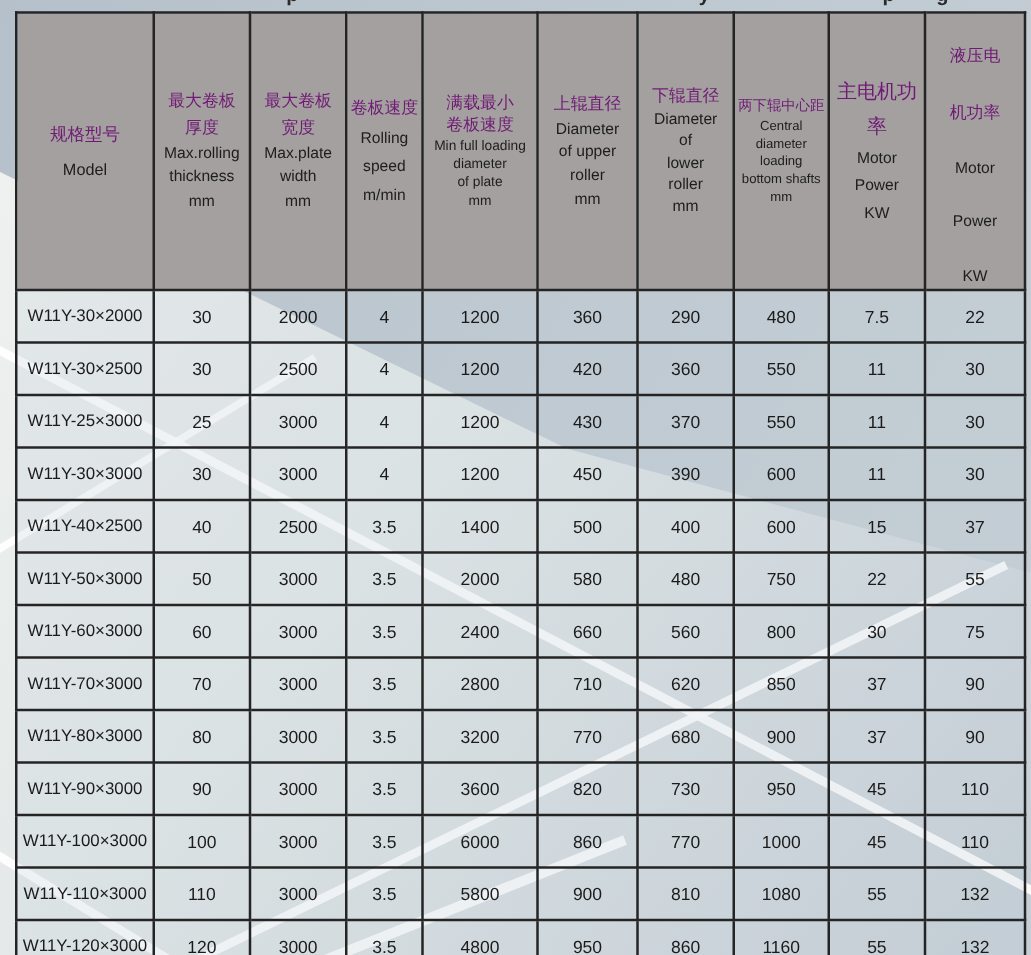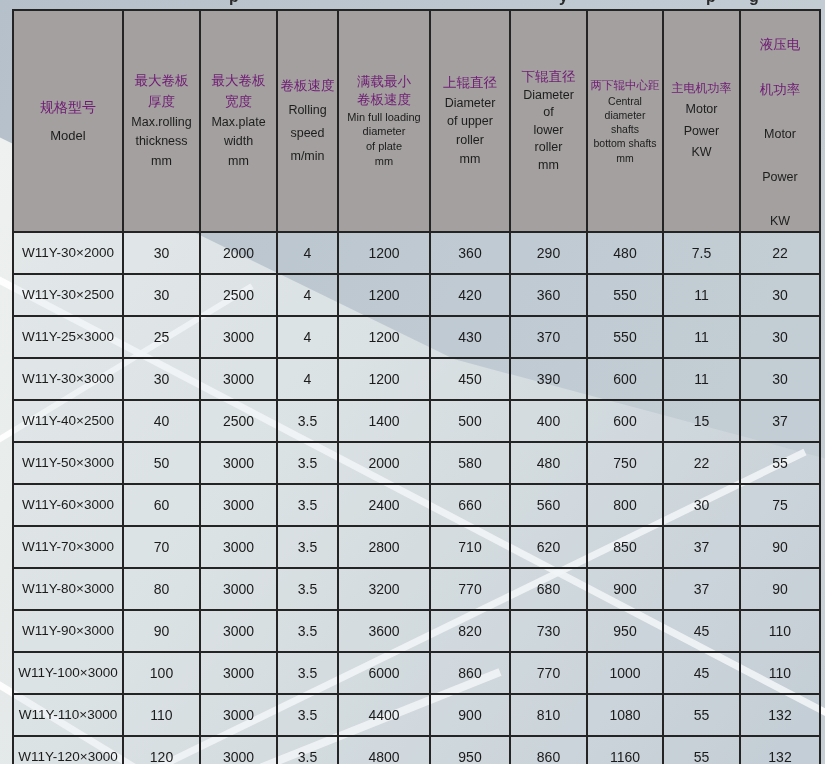--- a/index.html
+++ b/index.html
@@ -50,21 +50,21 @@
   .col1 .en{ font-size:13px; line-height:2.1; }
   .col2 div, .col3 div { line-height:1.55; }
   .col4 div { line-height:1.85; }
   .col5 .zh{ line-height:1.35; }
   .col5 .en{ font-size:11px; line-height:1.35; }
   .col6 div{ line-height:1.5; }
   .col7 div{ line-height:1.4; }
   .col8 .zh{ font-size:11.5px; line-height:1.45; }
   .col8 .en{ font-size:10.5px; line-height:1.35; }
   .col9 div{ line-height:1.75; }
-  .col9 .zh{ font-size:12px; }
+  .col9 .zh{ font-size:16px; }
   .col10 div{ line-height:1.55;margin-top:24px; }
 </style>
 </head>
 <body>
 
 <div class="page">
 
   <div class="bg-band"></div>
 
   <svg class="streaks" width="825" height="764" viewBox="0 0 825 764">
@@ -142,21 +142,21 @@
             <div class="en">Diameter</div>
             <div class="en">of</div>
             <div class="en">lower</div>
             <div class="en">roller</div>
             <div class="en">mm</div>
           </th>
           <th class="col8">
             <div class="zh">两下辊中心距</div>
             <div class="en">Central</div>
             <div class="en">diameter</div>
-            <div class="en">shafts</div>
+            <div class="en">loading</div>
             <div class="en">bottom shafts</div>
             <div class="en">mm</div>
           </th>
           <th class="col9">
             <div class="zh">主电机功率</div>
             <div class="en">Motor</div>
             <div class="en">Power</div>
             <div class="en">KW</div>
           </th>
           <th class="col10">
@@ -299,21 +299,21 @@
           <td>770</td>
           <td>1000</td>
           <td>45</td>
           <td>110</td>
         </tr>
         <tr>
           <td>W11Y-110×3000</td>
           <td>110</td>
           <td>3000</td>
           <td>3.5</td>
-          <td>4400</td>
+          <td>5800</td>
           <td>900</td>
           <td>810</td>
           <td>1080</td>
           <td>55</td>
           <td>132</td>
         </tr>
         <tr>
           <td>W11Y-120×3000</td>
           <td>120</td>
           <td>3000</td>

